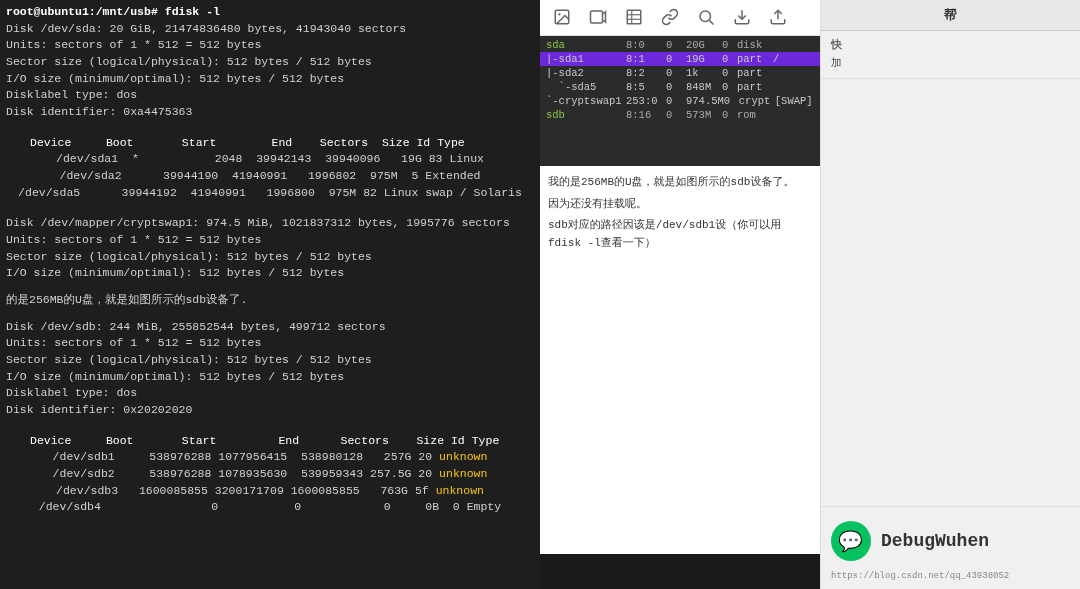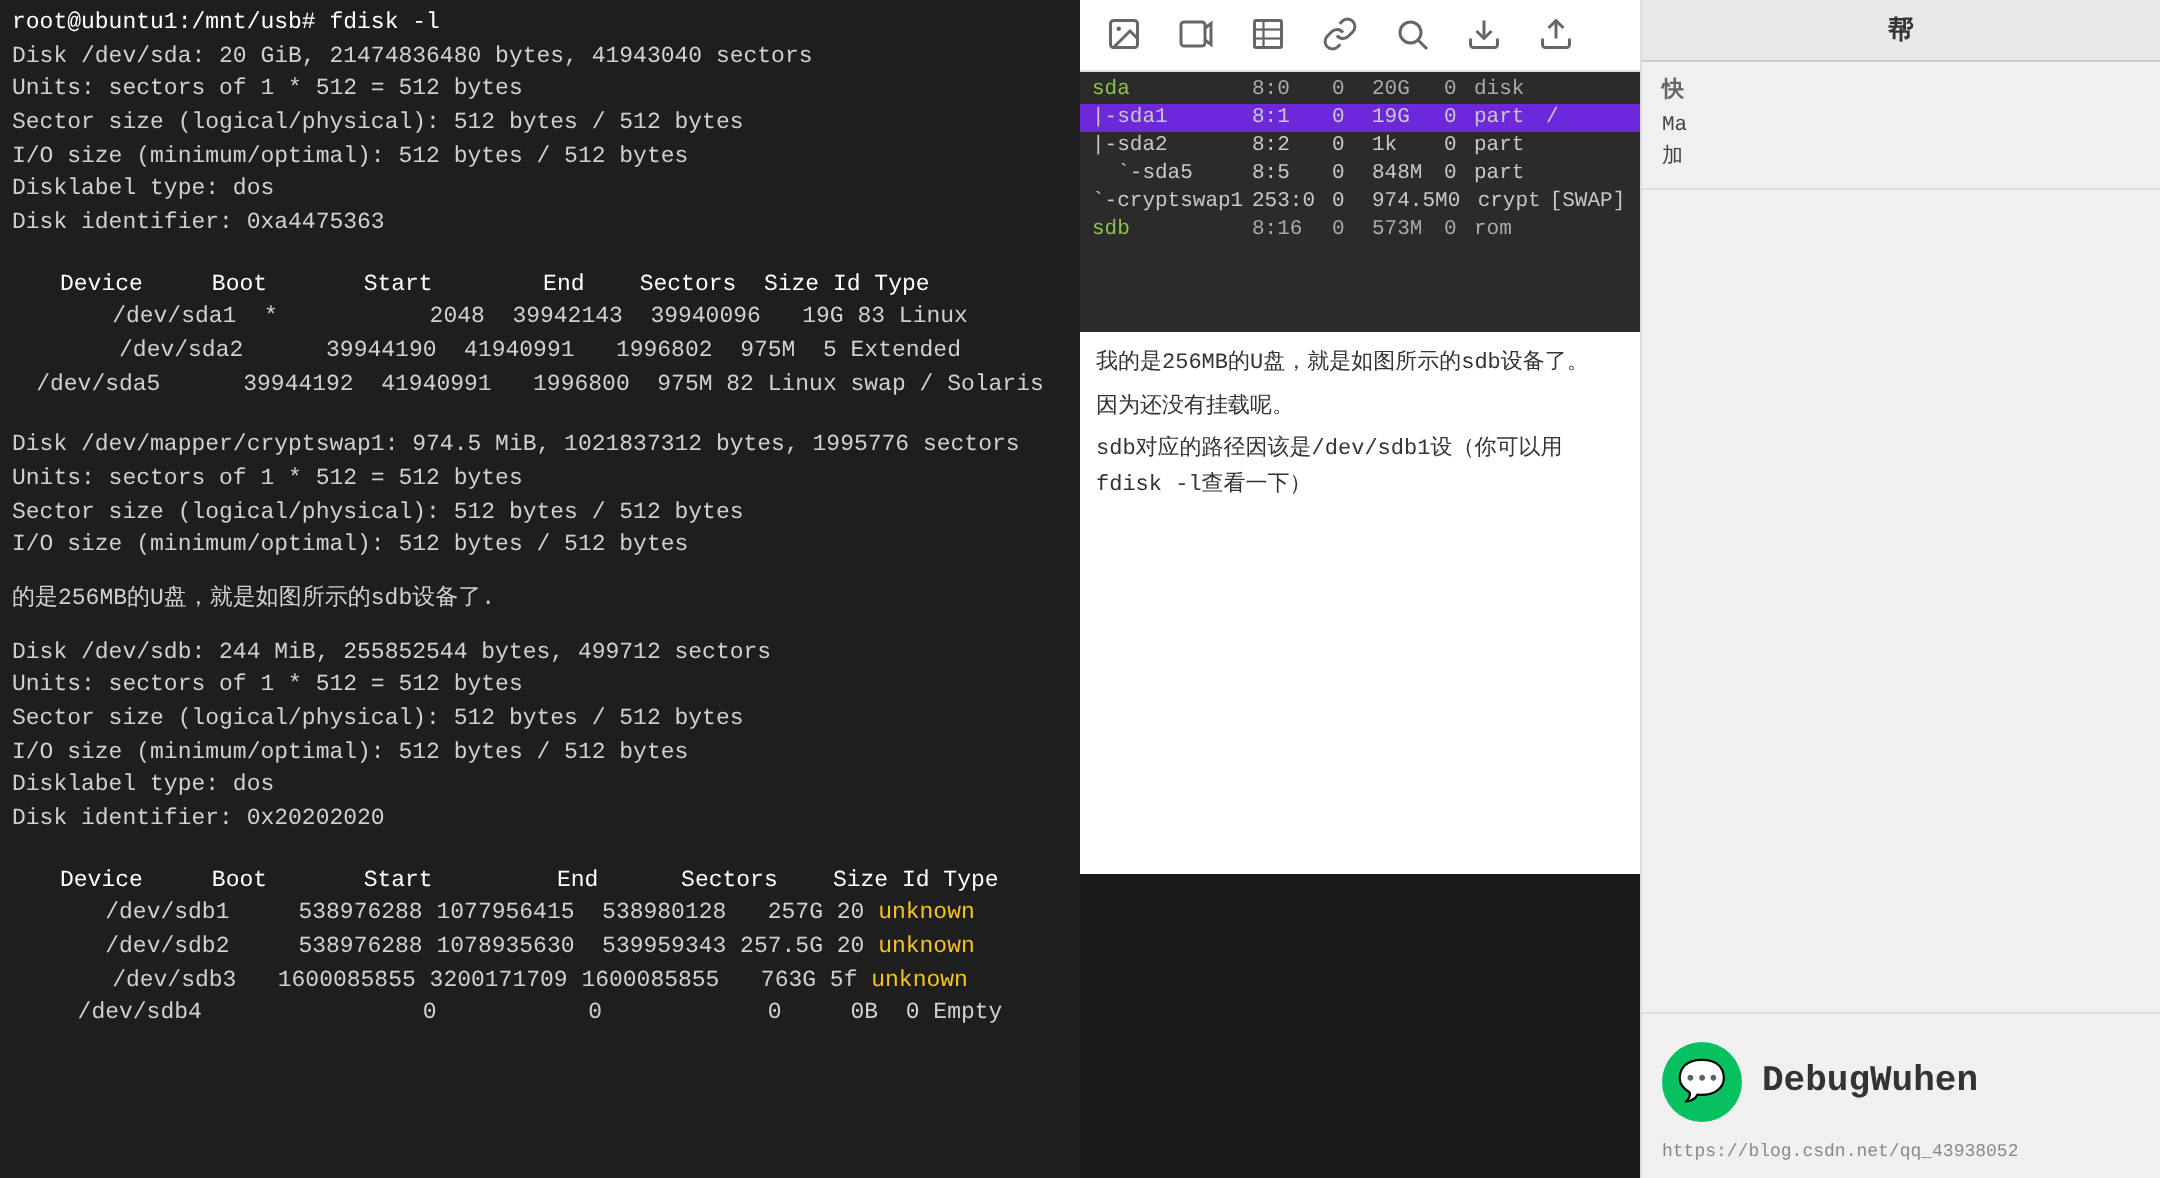--- a/index.html
+++ b/index.html
@@ -19,21 +19,21 @@
       background: #1e1e1e;
       color: #e0e0e0;
       font-size: 11.5px;
       line-height: 1.45;
       padding: 4px 6px;
       overflow: hidden;
     }
 
     .terminal-area .cmd-line {
       color: #ffffff;
-      font-weight: normal;
+      font-weight: bold;
     }
 
     .terminal-area .normal {
       color: #d0d0d0;
     }
 
     .terminal-area .header-row {
       color: #ffffff;
       padding-left: 24px;
     }
@@ -47,21 +47,21 @@
       height: 14px;
     }
 
     .terminal-area .separator {
       height: 10px;
     }
 
     
     .middle-panel {
       width: 280px;
-      height: 437px;
+      height: 554px;
       background: #f5f5f5;
       display: flex;
       flex-direction: column;
       overflow: hidden;
     }
 
     .middle-top-bar {
       background: #fff;
       border-bottom: 1px solid #e0e0e0;
       padding: 4px 8px;
@@ -359,21 +359,20 @@
     <p>我的是256MB的U盘，就是如图所示的sdb设备了。</p>
     <p>因为还没有挂载呢。</p>
     <p>sdb对应的路径因该是/dev/sdb1设（你可以用fdisk -l查看一下）</p>
   </div>
 </div>
 
 <div class="right-sidebar">
   <div class="sidebar-title">帮</div>
   <div class="sidebar-section">
     <div class="sidebar-section-title">快</div>
-    <div class="sidebar-item-text">Ma</div>
     <div class="sidebar-item-text">加</div>
   </div>
 
   <div style="margin-top:auto; padding: 14px 10px 6px 10px; border-top: 1px solid #ddd; display:flex; align-items:center; gap:10px;">
     <div class="brand-icon">💬</div>
     <div>
       <div class="brand-name">DebugWuhen</div>
     </div>
   </div>
   <div style="padding: 2px 10px 8px 10px;">

